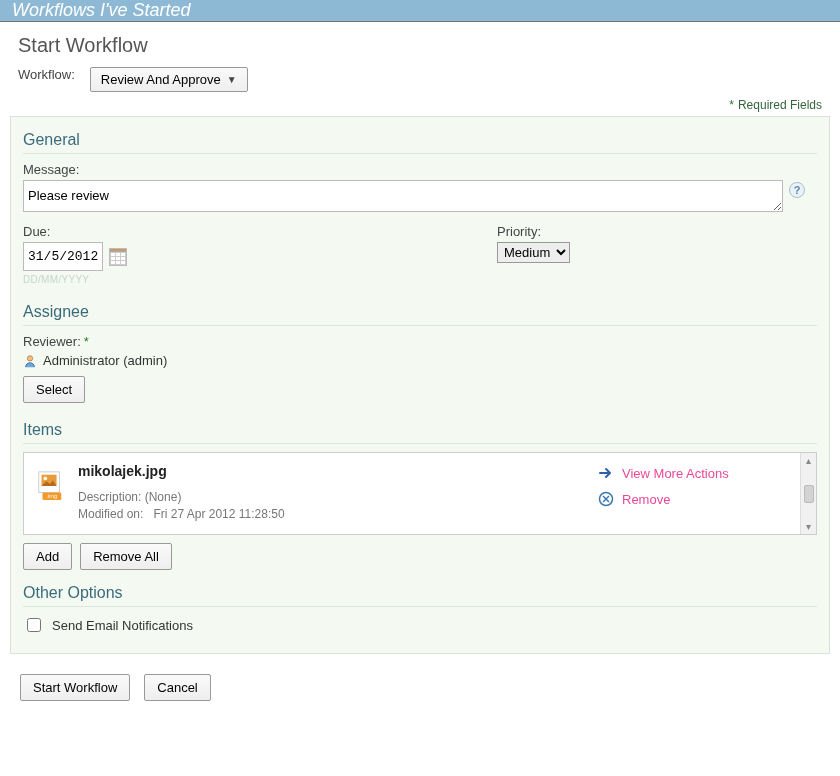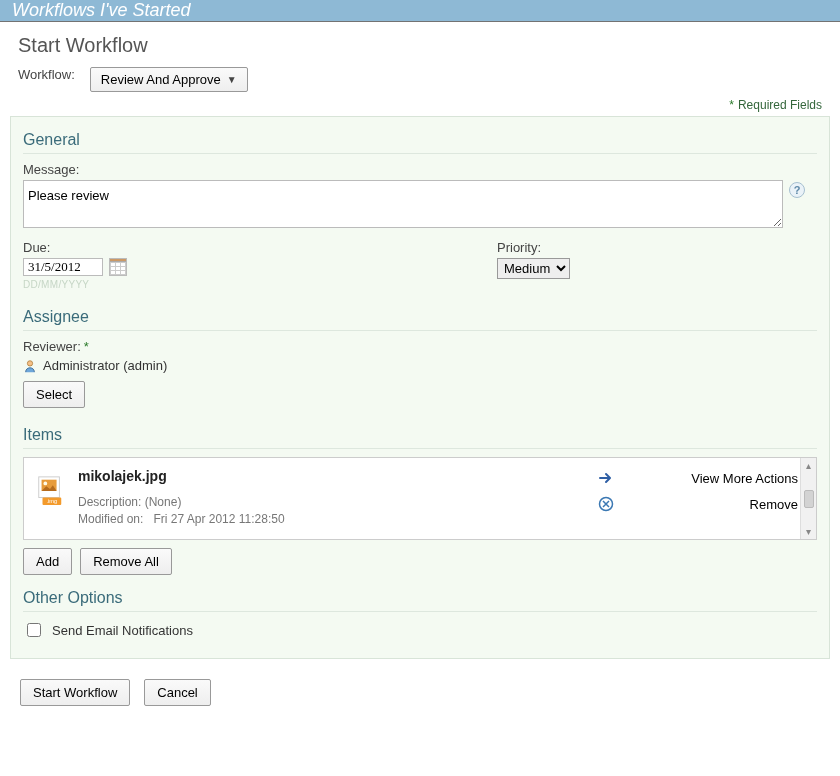--- a/index.html
+++ b/index.html
@@ -78,21 +78,21 @@
     margin-bottom: 3px;
   }
   .msg-row {
     display: flex;
     align-items: flex-start;
     gap: 6px;
     margin-bottom: 12px;
   }
   textarea.message {
     width: 760px;
-    height: 48px;
+    height: 32px;
     border: 1px solid #bbb;
     font-family: Arial, sans-serif;
     font-size: 13px;
     padding: 7px 4px;
     resize: both;
     background: #fff;
   }
   .help-icon {
     width: 16px; height: 16px;
     border-radius: 50%;
@@ -109,23 +109,23 @@
   .two-col {
     display: flex;
     gap: 40px;
   }
   .col { flex: 0 0 auto; }
   .col.right { margin-left: 330px; }
   .due-row { display: flex; align-items: center; gap: 6px; }
   input.text {
     border: 1px solid #bbb;
     background: #fff;
-    padding: 0 4px;
-    font-size: 13px;
-    font-family: Liberation Serif, serif;
+    padding: 6px 4px;
+    font-size: 13px;
+    font-family: Liberation Mono, monospace;
     width: 80px;
   }
   .cal-icon {
     width: 18px; height: 18px;
     border: 1px solid #bbb;
     background: #fff;
     display: inline-flex;
     flex-direction: column;
     cursor: pointer;
   }
@@ -207,24 +207,23 @@
     width: 200px;
     display: flex;
     flex-direction: column;
     gap: 10px;
     margin-top: 2px;
   }
   .action-link {
     display: flex;
     align-items: center;
     gap: 8px;
-    color: #000000;
-    font-size: 13px;
-    cursor: pointer;
-    justify-content: space-between;
+    color: #ec4899;
+    font-size: 13px;
+    cursor: pointer;
   }
   .action-link .ico { width: 16px; height: 16px; display:inline-flex; align-items:center; justify-content:center;}
   .btn-row { display: flex; gap: 8px; margin: 4px 0 14px 0; }
   .chk-row { display: flex; align-items: center; gap: 8px; margin: 4px 0; }
   input[type=checkbox] { width: 14px; height: 14px; }
   .footer-btns {
     padding: 10px 0 18px 20px;
     display: flex;
     gap: 14px;
   }

